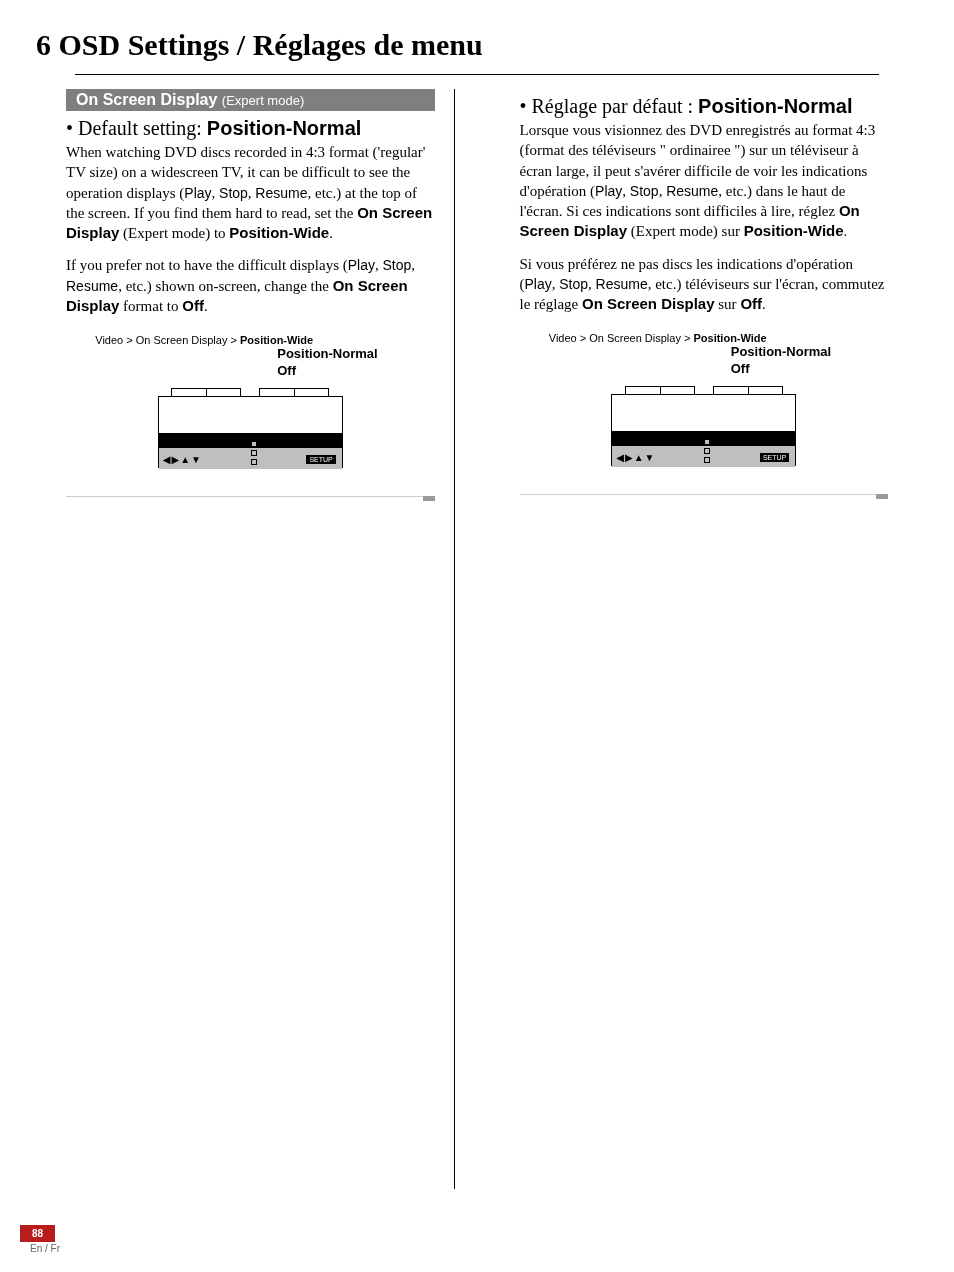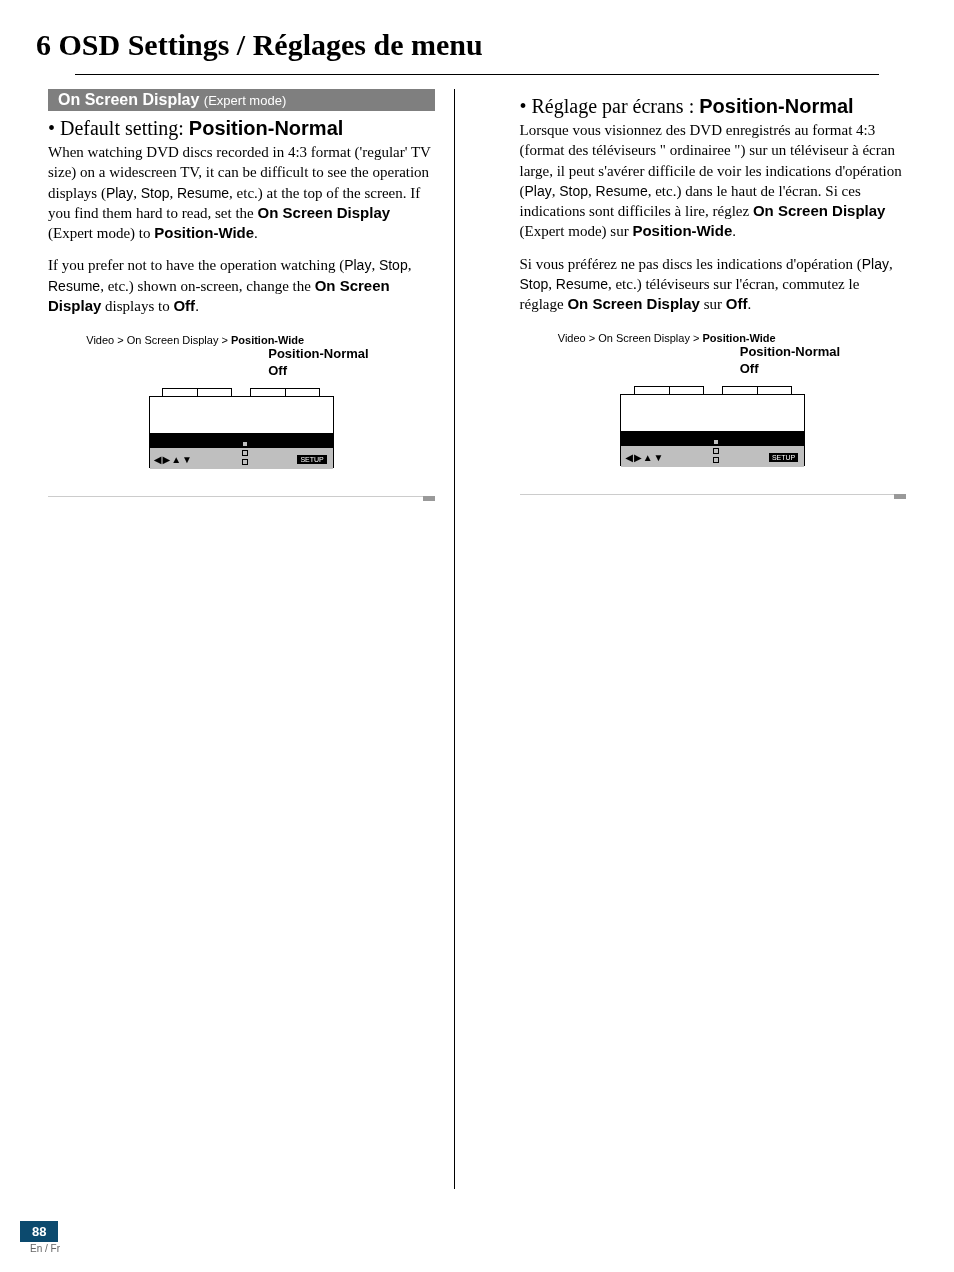--- a/index.html
+++ b/index.html
@@ -6,21 +6,21 @@
   html, body { width: 954px; height: 1272px; background: #fff; font-family: "Times New Roman", Times, serif; color: #000; }
   .page { position: relative; width: 954px; height: 1272px; }
   .chapter {
     font-family: Georgia, "Times New Roman", serif;
     font-weight: bold;
     font-size: 30px;
     padding: 28px 0 10px 36px;
   }
   .rule { height: 1px; background: #000; margin: 2px 75px 14px 75px; }
 
-  .columns { display: flex; padding: 0 28px; gap: 45px; }
+  .columns { display: flex; padding: 0 46px; gap: 45px; }
   .col { width: 50%; padding: 0 20px; position: relative; }
   .divider { width: 1px; background: #000; position: absolute; right: 0; top: 0; bottom: 10px; }
 
   .section-bar {
     background: #7f7f7f;
     color: #fff;
     font-family: Arial, Helvetica, sans-serif;
     padding: 2px 6px 2px 10px;
     font-size: 16px;
   }
@@ -49,21 +49,21 @@
   .screen .box.a { left:92px; top:44px; }
   .screen .box.b { left:92px; top:53px; }
   .screen .box.c { left:92px; top:62px; }
   .screen .arrows { position:absolute; left:4px; bottom:2px; font-family: Arial; font-size:10px; color:#000; letter-spacing:1px; }
   .screen .setup { position:absolute; right:6px; bottom:3px; background:#000; color:#fff; font-family:Arial; font-size:7px; padding:1px 3px; }
 
   .hr-end { height: 1px; background: #ccc; margin-top: 28px; }
   .hr-end-cap { width: 12px; height: 5px; background: #999; float: right; }
 
   .footer { position: absolute; left: 20px; bottom: 18px; }
-  .pagenum { background: #0c4a6e; color: #fff; font-family: Arial; font-weight: bold; padding: 3px 12px; font-size: 13px; display:inline-block; }
+  .pagenum { background: #b91c1c; color: #fff; font-family: Arial; font-weight: bold; padding: 3px 12px; font-size: 10px; display:inline-block; }
   .langfoot { font-family: Arial; font-size: 10px; color: #666; padding-left: 10px; margin-top: 1px; }
 </style>
 </head>
 <body>
 
 <div class="page">
 
   <div class="chapter">6 OSD Settings / Réglages de menu</div>
   <div class="rule"></div>
 
@@ -77,21 +77,21 @@
 
       <div class="default-line">
         <span>• Default setting: </span><span class="b">Position-Normal</span>
       </div>
 
       <div class="body">
         <span>When watching DVD discs recorded in 4:3 format ('regular' TV size) on a widescreen TV, it can be difficult to see the operation displays (</span><span class="sans">Play</span><span>, </span><span class="sans">Stop</span><span>, </span><span class="sans">Resume</span><span>, etc.) at the top of the screen. If you find them hard to read, set the </span><span class="bold">On Screen Display</span><span> (Expert mode) to </span><span class="bold">Position-Wide</span><span>.</span>
       </div>
 
       <div class="body para">
-        <span>If you prefer not to have the operation watching (</span><span class="sans">Play</span><span>, </span><span class="sans">Stop</span><span>, </span><span class="sans">Resume</span><span>, etc.) shown on-screen, change the </span><span class="bold">On Screen Display</span><span> displays to </span><span class="bold">Off</span><span>.</span>
+        <span>If you prefer not to have the difficult displays (</span><span class="sans">Play</span><span>, </span><span class="sans">Stop</span><span>, </span><span class="sans">Resume</span><span>, etc.) shown on-screen, change the </span><span class="bold">On Screen Display</span><span> format to </span><span class="bold">Off</span><span>.</span>
       </div>
 
       <div class="figure">
         <div class="fig-path">
           <span>Video &gt; On Screen Display &gt; </span><span class="b">Position-Wide</span>
         </div>
         <div class="fig-options">Position-Normal</div>
         <div class="fig-options">Off</div>
 
         <div class="pic">
@@ -119,21 +119,21 @@
         <div class="hr-end-cap"></div>
         <div class="hr-end"></div>
       </div>
 
       <div class="divider" style="height:1100px;"></div>
     </div>
 
     <div class="col">
 
       <div class="default-line">
-        <span>• Réglage par écrans : </span><span class="b">Position-Normal</span>
+        <span>• Réglage par défaut : </span><span class="b">Position-Normal</span>
       </div>
 
       <div class="body">
         <span>Lorsque vous visionnez des DVD enregistrés au format 4:3 (format des téléviseurs " ordinairee ") sur un téléviseur à écran large, il peut s'avérer difficile de voir les indications d'opération (</span><span class="sans">Play</span><span>, </span><span class="sans">Stop</span><span>, </span><span class="sans">Resume</span><span>, etc.) dans le haut de l'écran. Si ces indications sont difficiles à lire, réglez </span><span class="bold">On Screen Display</span><span> (Expert mode) sur </span><span class="bold">Position-Wide</span><span>.</span>
       </div>
 
       <div class="body para">
         <span>Si vous préférez ne pas discs les indications d'opération (</span><span class="sans">Play</span><span>, </span><span class="sans">Stop</span><span>, </span><span class="sans">Resume</span><span>, etc.) téléviseurs sur l'écran, commutez le réglage </span><span class="bold">On Screen Display</span><span> sur </span><span class="bold">Off</span><span>.</span>
       </div>
 

